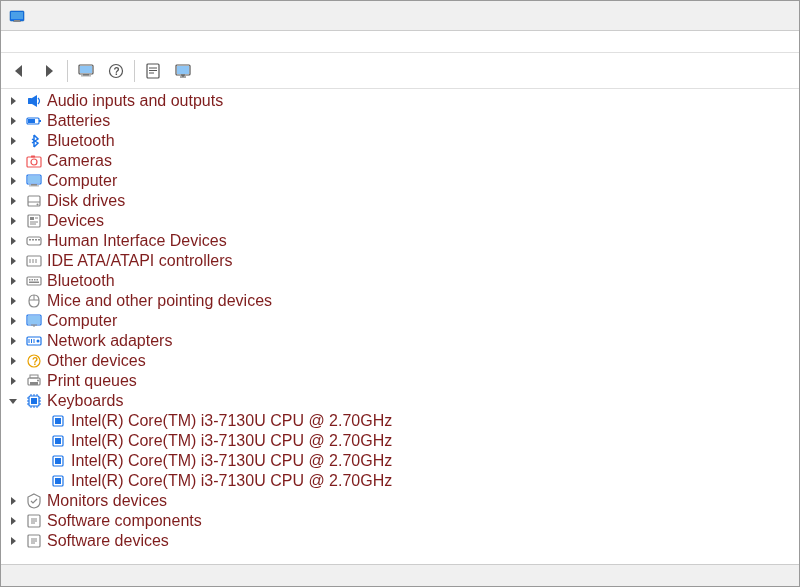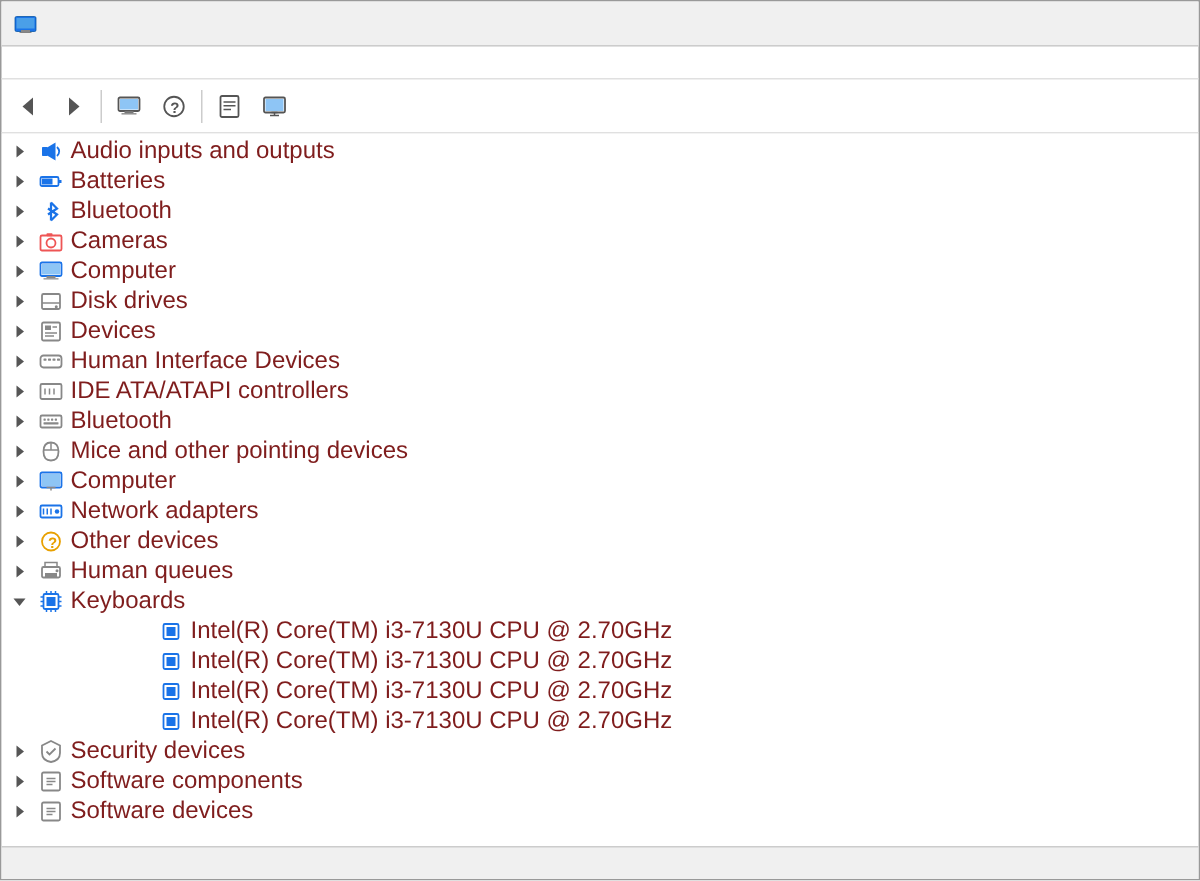--- a/index.html
+++ b/index.html
@@ -145,22 +145,21 @@
       align-items: center;
       justify-content: center;
       flex-shrink: 0;
     }
     .item-label {
       font-size: 16px;
       color: #7f1d1d;
     }
     
     .tree-item.sub {
-      padding-left: 56px;
-      margin-left: 44px;
+      padding-left: 44px;
     }
     
     .status-bar {
       height: 22px;
       border-top: 1px solid #ccc;
       background: #f0f0f0;
       display: flex;
       align-items: center;
       padding: 0 8px;
       font-size: 11px;
@@ -470,21 +469,21 @@
             </svg>
           </div>
           <div class="item-icon">
             <svg width="16" height="16" viewBox="0 0 16 16">
               <rect x="2" y="5" width="12" height="7" rx="1" fill="none" stroke="#888" stroke-width="1.2"></rect>
               <rect x="4" y="9" width="8" height="3" fill="#888"></rect>
               <rect x="4" y="2" width="8" height="3" fill="none" stroke="#888" stroke-width="1"></rect>
               <circle cx="12" cy="7.5" r="1" fill="#888"></circle>
             </svg>
           </div>
-          <span class="item-label">Human queues</span>
+          <span class="item-label">Print queues</span>
         </div>
         <div class="tree-item">
           <div class="expand-btn">
             <svg width="10" height="10" viewBox="0 0 10 10">
               <polygon points="1,3 9,3 5,8" fill="#555"></polygon>
             </svg>
           </div>
           <div class="item-icon">
             <svg width="16" height="16" viewBox="0 0 16 16">
               <rect x="3" y="3" width="10" height="10" rx="1" fill="none" stroke="#1a73e8" stroke-width="1.2"></rect>
@@ -550,21 +549,21 @@
             <svg width="10" height="10" viewBox="0 0 10 10">
               <polygon points="3,1 8,5 3,9" fill="#555"></polygon>
             </svg>
           </div>
           <div class="item-icon">
             <svg width="16" height="16" viewBox="0 0 16 16">
               <path d="M8,1 L14,4 L14,9 Q14,14 8,15 Q2,14 2,9 L2,4 Z" fill="none" stroke="#888" stroke-width="1.2"></path>
               <path d="M5,8 L7,10 L11,6" fill="none" stroke="#888" stroke-width="1.2"></path>
             </svg>
           </div>
-          <span class="item-label">Security devices</span>
+          <span class="item-label">Monitors devices</span>
         </div>
         <div class="tree-item">
           <div class="expand-btn">
             <svg width="10" height="10" viewBox="0 0 10 10">
               <polygon points="3,1 8,5 3,9" fill="#555"></polygon>
             </svg>
           </div>
           <div class="item-icon">
             <svg width="16" height="16" viewBox="0 0 16 16">
               <rect x="2" y="2" width="12" height="12" rx="1" fill="none" stroke="#888" stroke-width="1.2"></rect>

